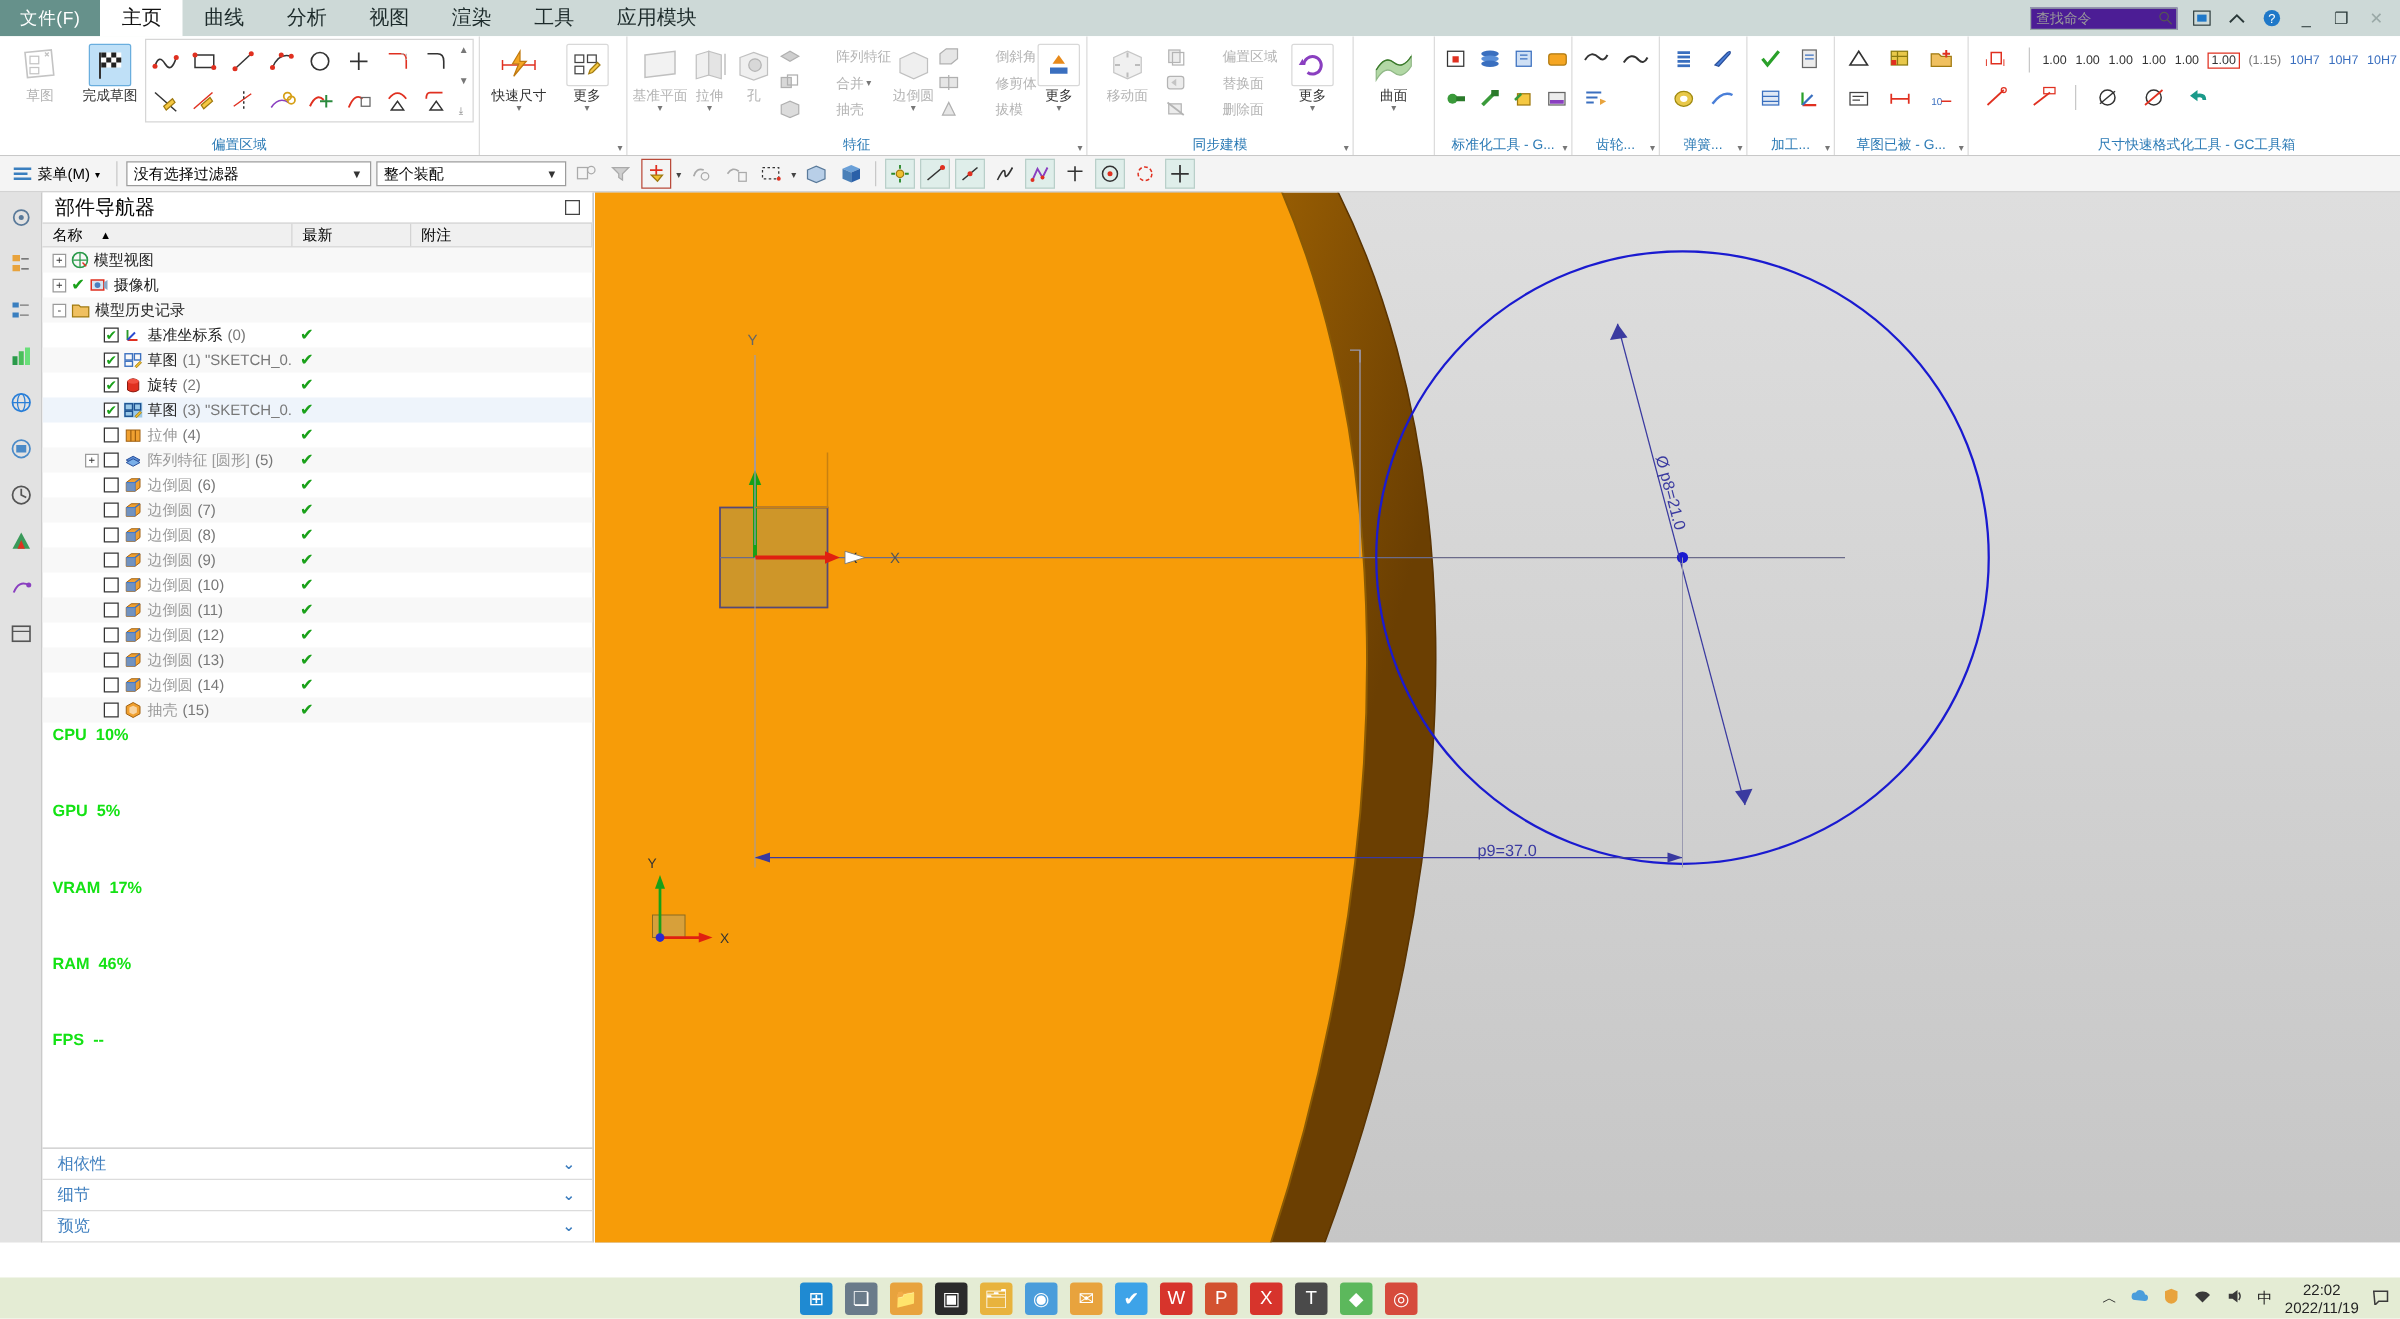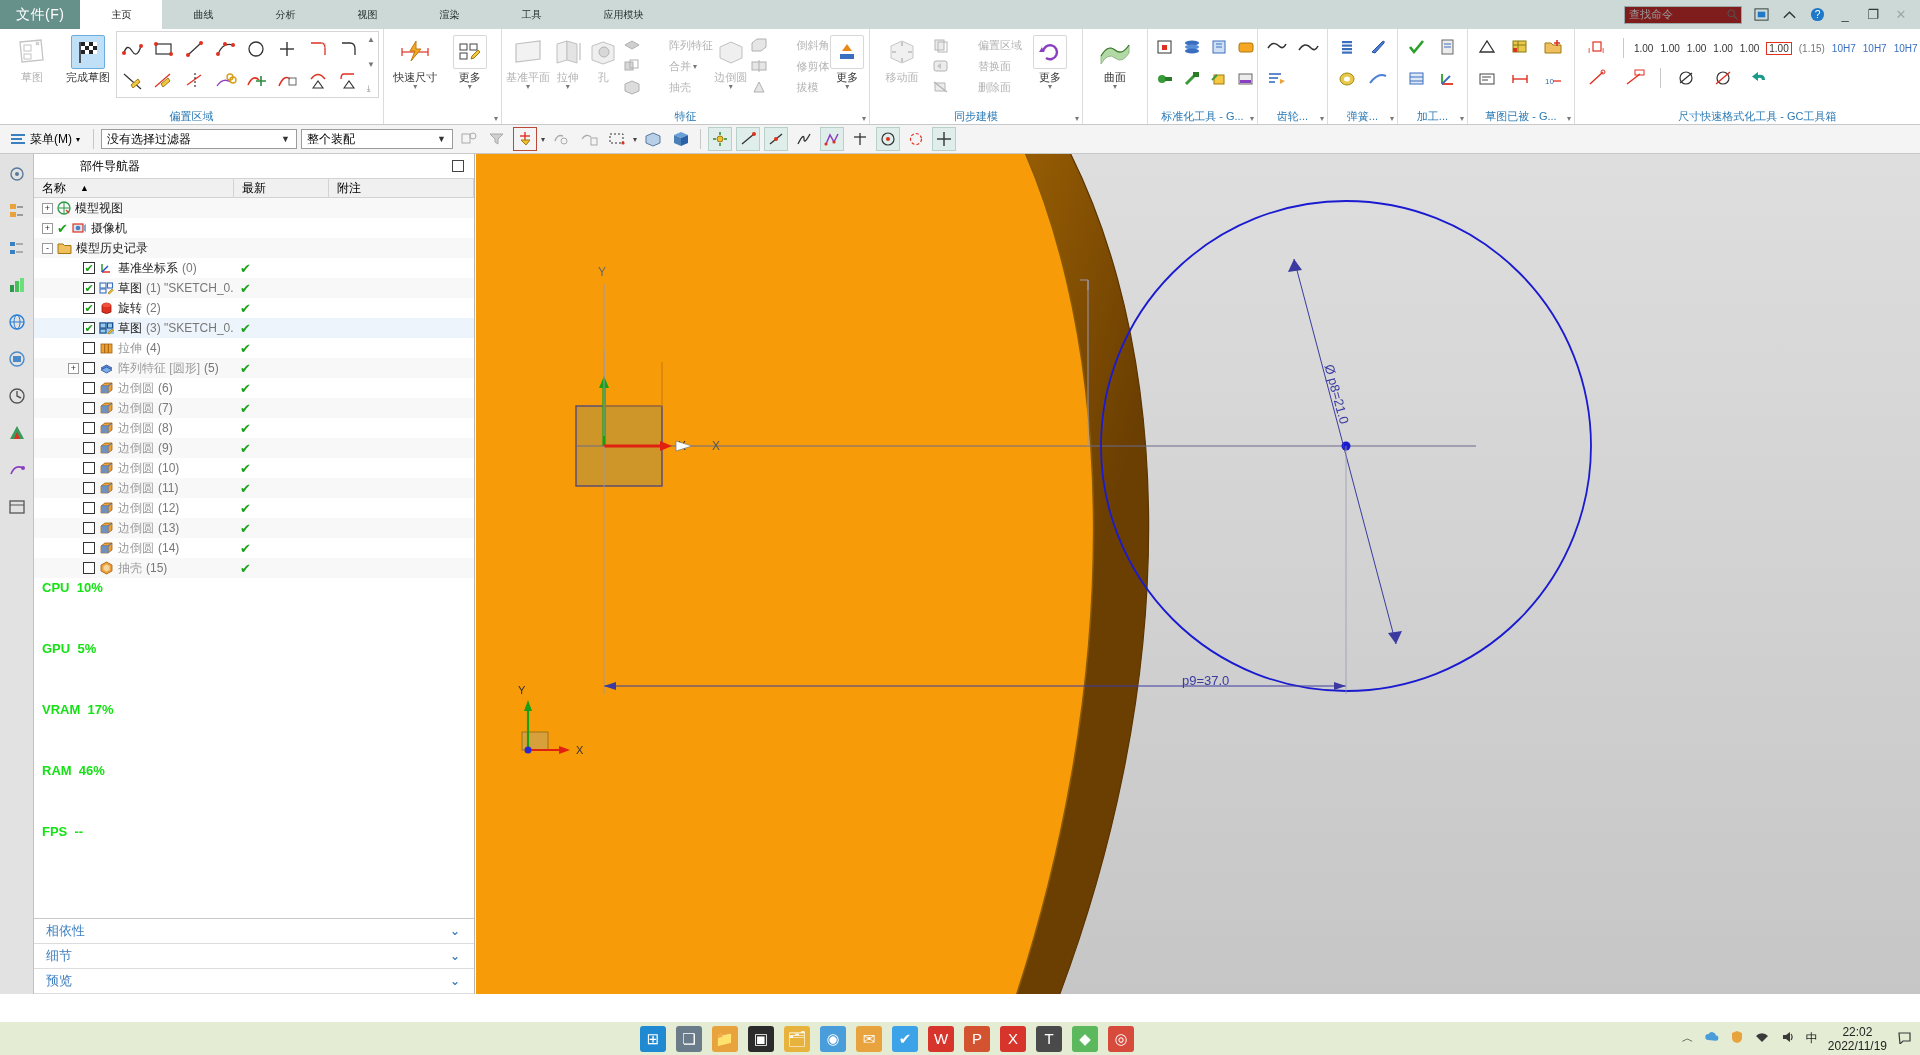--- a/index.html
+++ b/index.html
@@ -17,30 +17,30 @@
     position: absolute; top: 0; left: 0; width: 1920px; height: 29px;
     background: #cdd9d7;
     display: flex; align-items: stretch;
   }
   .menu-file {
     background: #66918b; color: #ffffff;
     padding: 0 16px; display: flex; align-items: center;
     font-size: 14px; letter-spacing: .5px;
   }
   .menu-tab {
-    padding: 0 31px; display: flex; align-items: center;
-    font-size: 10px; color: #1d2b2b;
+    padding: 0 17px; display: flex; align-items: center;
+    font-size: 16px; color: #1d2b2b;
   }
   .menu-tab.active { background: #ffffff; color: #111; }
   .menubar-right {
     margin-left: auto; display: flex; align-items: center; gap: 10px;
     padding-right: 10px;
   }
   .searchbox {
-    width: 118px; height: 18px; background: #7f1d1d; border: 1px solid #9aa9a7;
+    width: 118px; height: 18px; background: #4c1d95; border: 1px solid #9aa9a7;
     display: flex; align-items: center; padding: 0 2px 0 4px;
     font-size: 11px; color: #9a9a9a;
   }
   .searchbox .ph { flex: 1; }
   .win-btn { width: 18px; height: 18px; display:flex; align-items:center; justify-content:center; color:#2b3a3a; font-size:13px;}
   .win-btn.close { color:#9aa9a7; }
 
   
   .ribbon {
     position: absolute; top: 29px; left: 0; width: 1920px; height: 96px;
@@ -99,21 +99,21 @@
   }
   .rail .ric { width: 24px; height: 24px; display:flex;align-items:center;justify-content:center; }
 
   
   .nav {
     position: absolute; left: 34px; top: 154px; width: 441px; height: 840px;
     background: #ffffff; border-right: 1px solid #b6b6b6;
     display: flex; flex-direction: column;
   }
   .nav-title { height: 24px; display:flex; align-items:center; justify-content:space-between;
-               padding: 0 10px; font-size: 12px; margin-left: 36px; }
+               padding: 0 10px; font-size: 16px; }
   .nav-title .pin { width:12px;height:12px;border:1px solid #444; }
   .nav-head {
     display:flex; height: 20px; background:#f0f0f0;
     border-top:1px solid #d3d3d3; border-bottom:1px solid #d3d3d3; font-size:12px;
   }
   .nav-head .hc { display:flex; align-items:center; padding-left:8px; border-right:1px solid #d3d3d3; }
   .nav-head .hc.c1 { width: 200px; gap: 14px;}
   .nav-head .hc.c2 { width: 95px; }
   .nav-head .hc.c3 { flex: 1; }
   .tree { flex: 1; overflow: hidden; }

